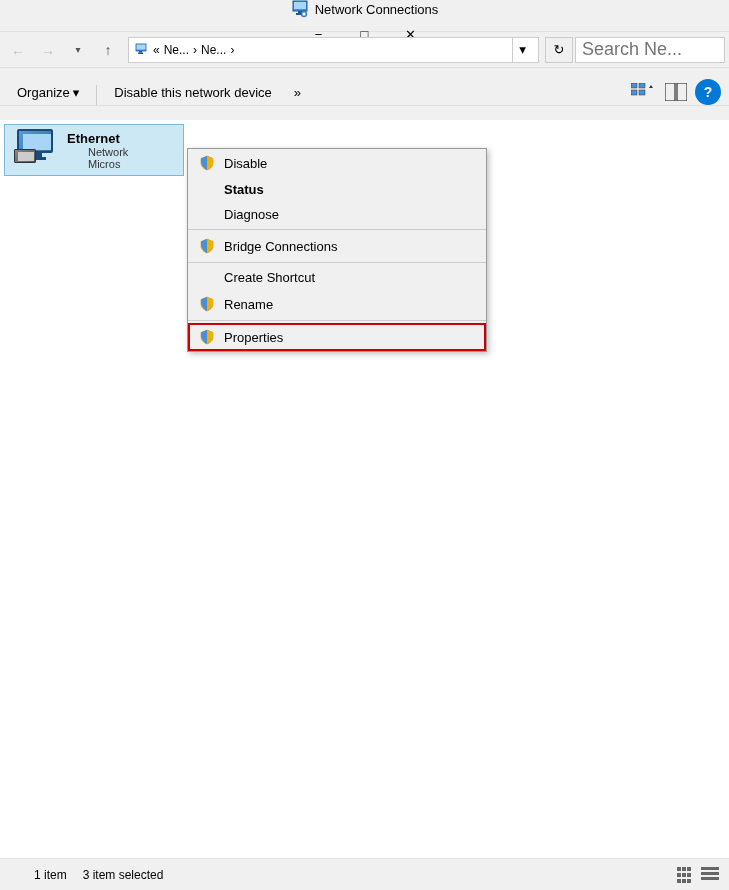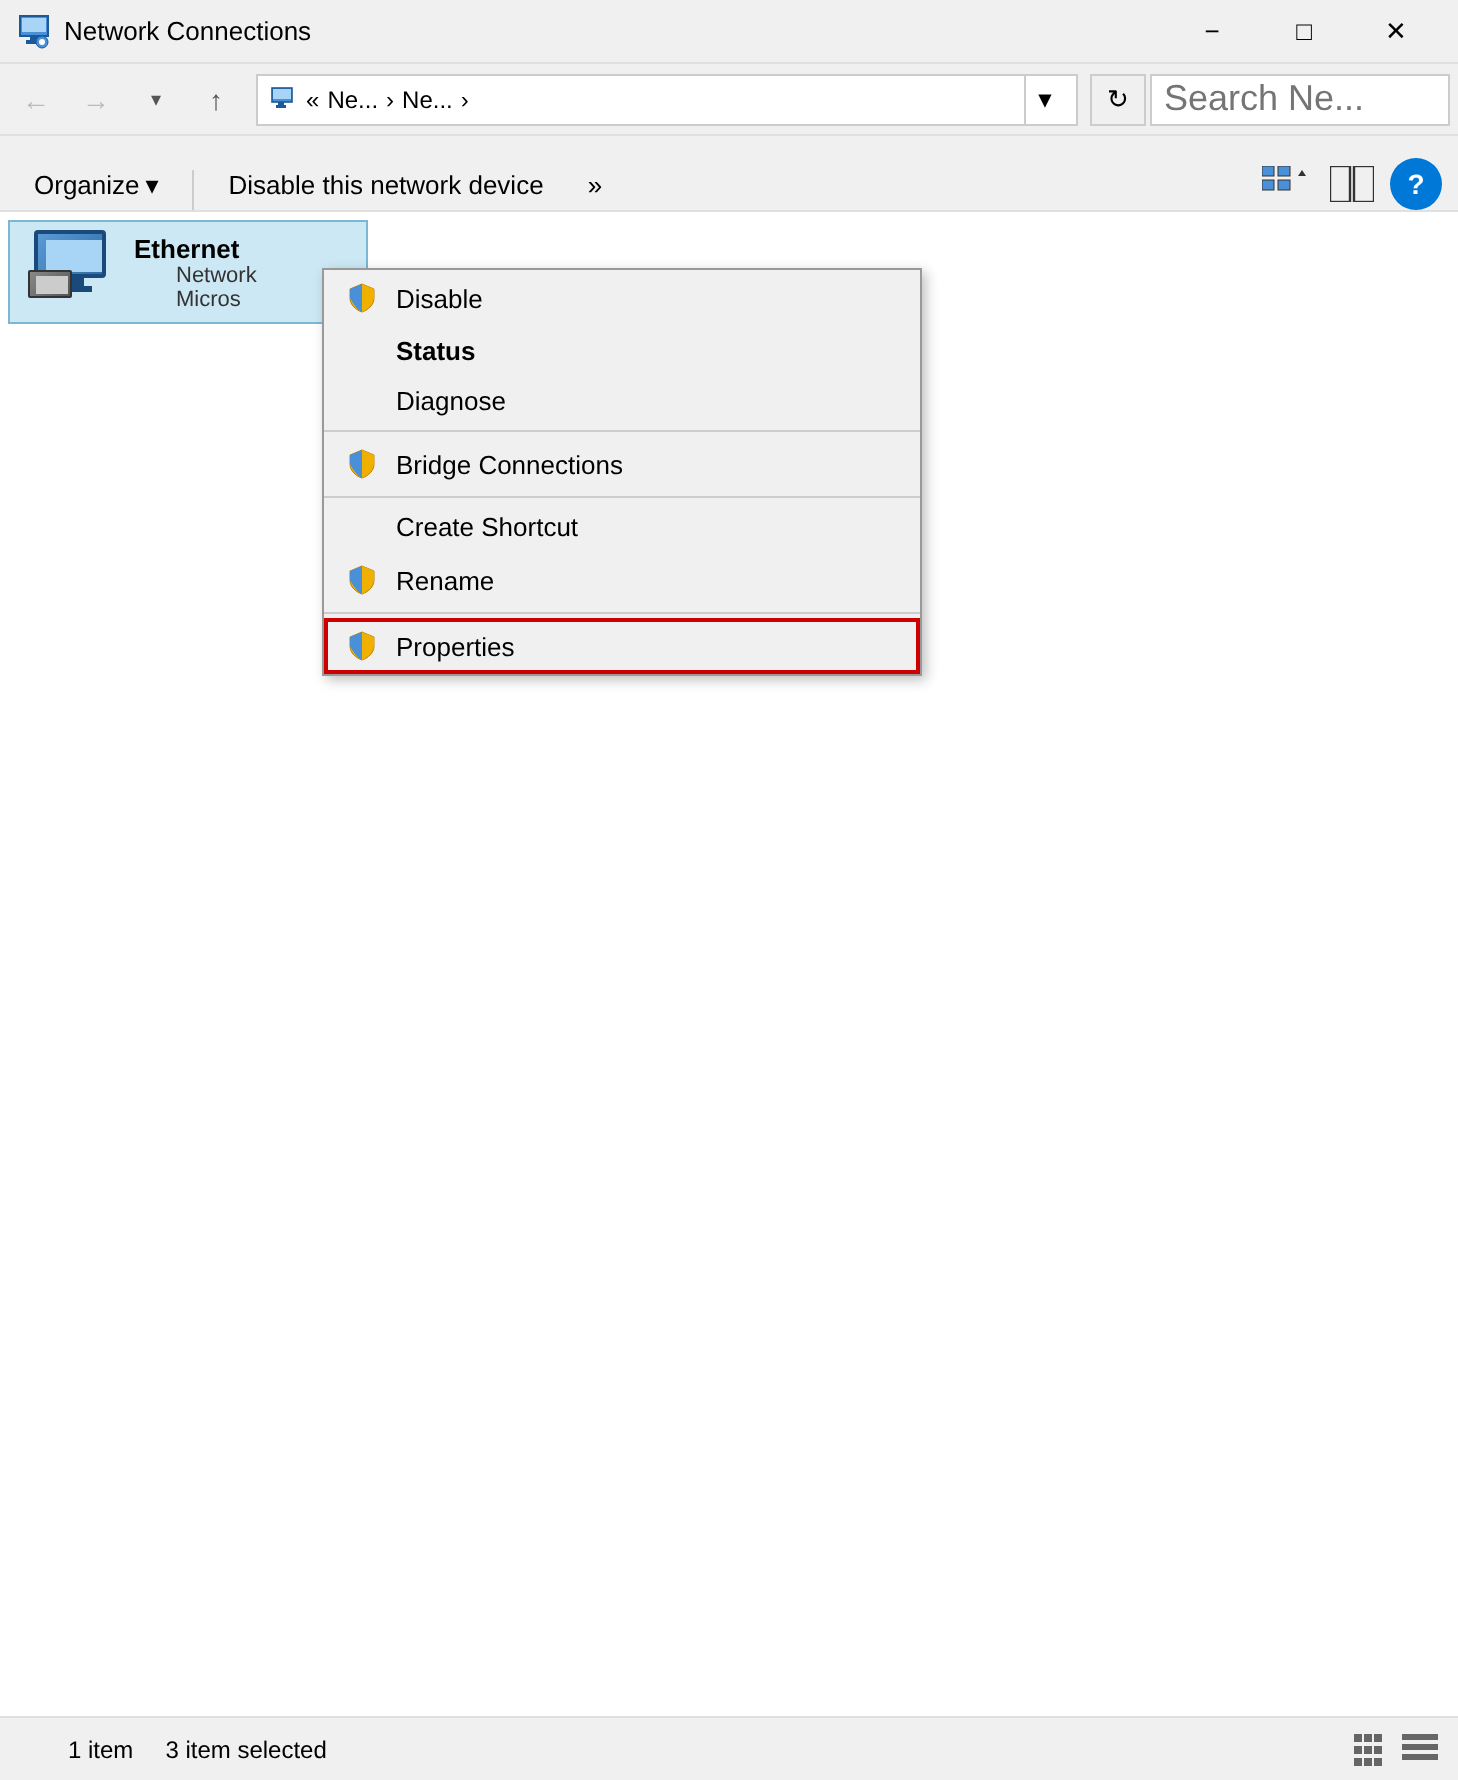--- a/index.html
+++ b/index.html
@@ -16,20 +16,21 @@
 
     
     .title-bar {
       display: flex;
       align-items: center;
       justify-content: space-between;
       background: #f0f0f0;
       height: 32px;
       padding: 0 8px;
       border-bottom: 1px solid #e0e0e0;
+      flex-direction: column;
     }
     .title-bar-left {
       display: flex;
       align-items: center;
       gap: 6px;
     }
     .title-bar-icon {
       width: 18px;
       height: 18px;
     }
@@ -180,20 +181,21 @@
       font-size: 14px;
     }
 
     
     .main-content {
       display: flex;
       width: 100%;
       height: calc(890px - 32px - 36px - 38px - 32px);
       background: white;
       position: relative;
+      margin-top: 14px;
     }
 
     
     .network-item {
       position: absolute;
       top: 4px;
       left: 4px;
       width: 180px;
       background: #cde8f5;
       border: 1px solid #7ab8d4;
@@ -210,21 +212,21 @@
     .network-info .sub {
       font-size: 11px;
       color: #333;
       padding-left: 21px;
     }
 
     
     .context-menu {
       position: absolute;
       top: 28px;
-      left: 161px;
+      left: 187px;
       width: 300px;
       background: #f0f0f0;
       border: 1px solid #999;
       box-shadow: 2px 2px 6px rgba(0,0,0,0.25);
       z-index: 100;
     }
     .ctx-item {
       display: flex;
       align-items: center;
       padding: 5px 14px 5px 10px;

